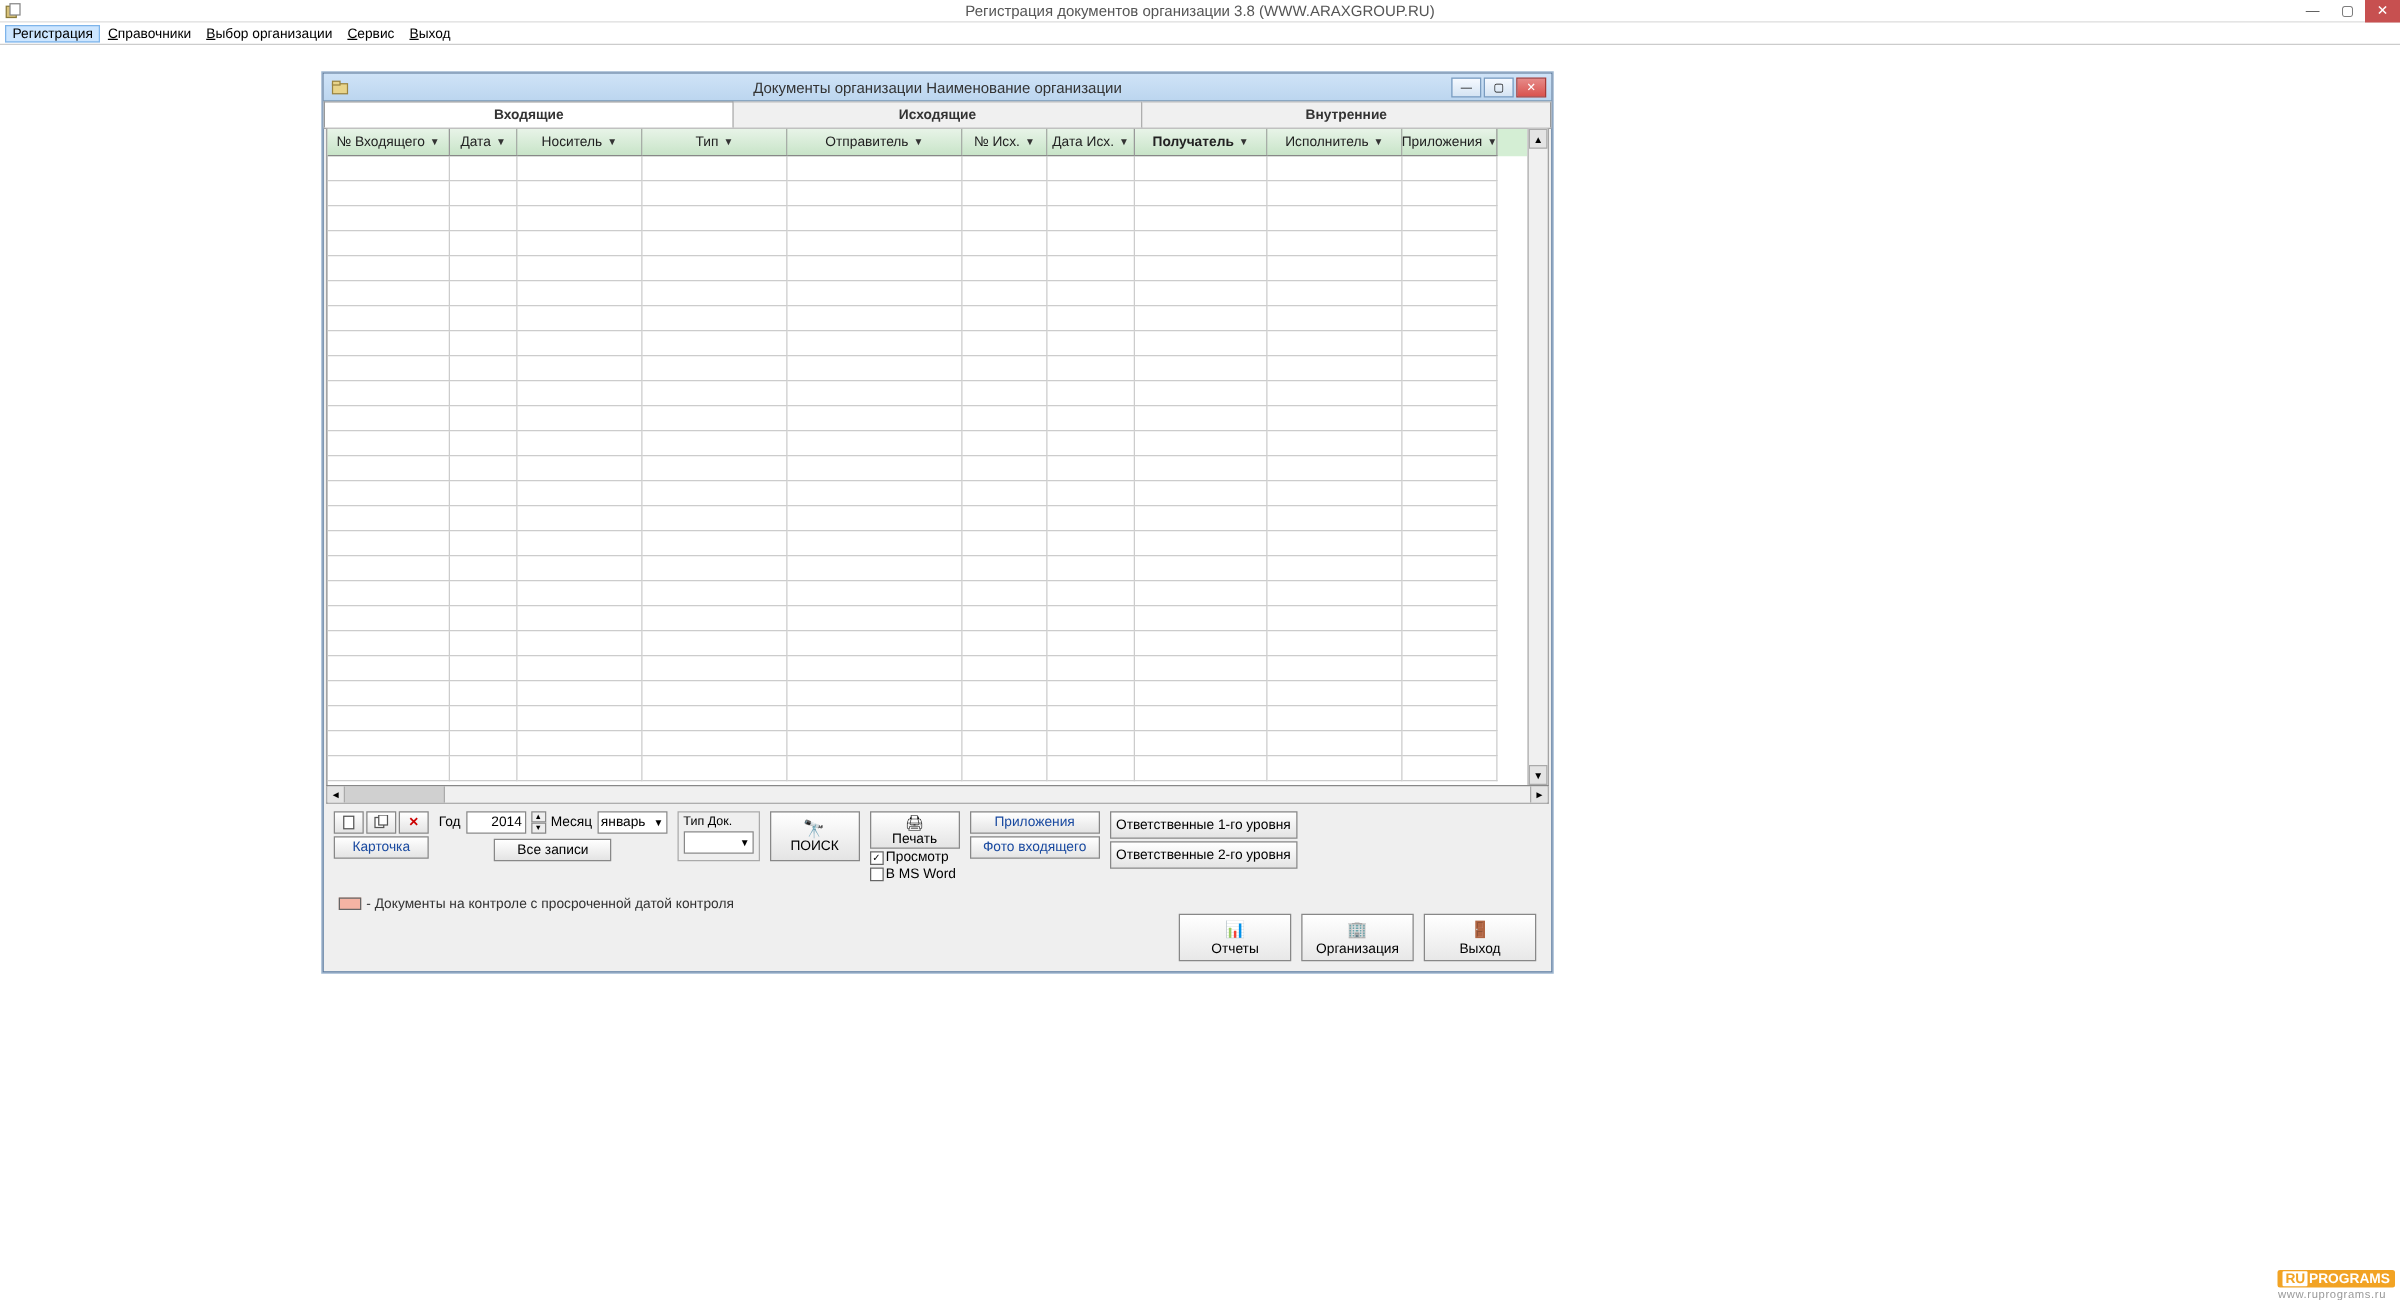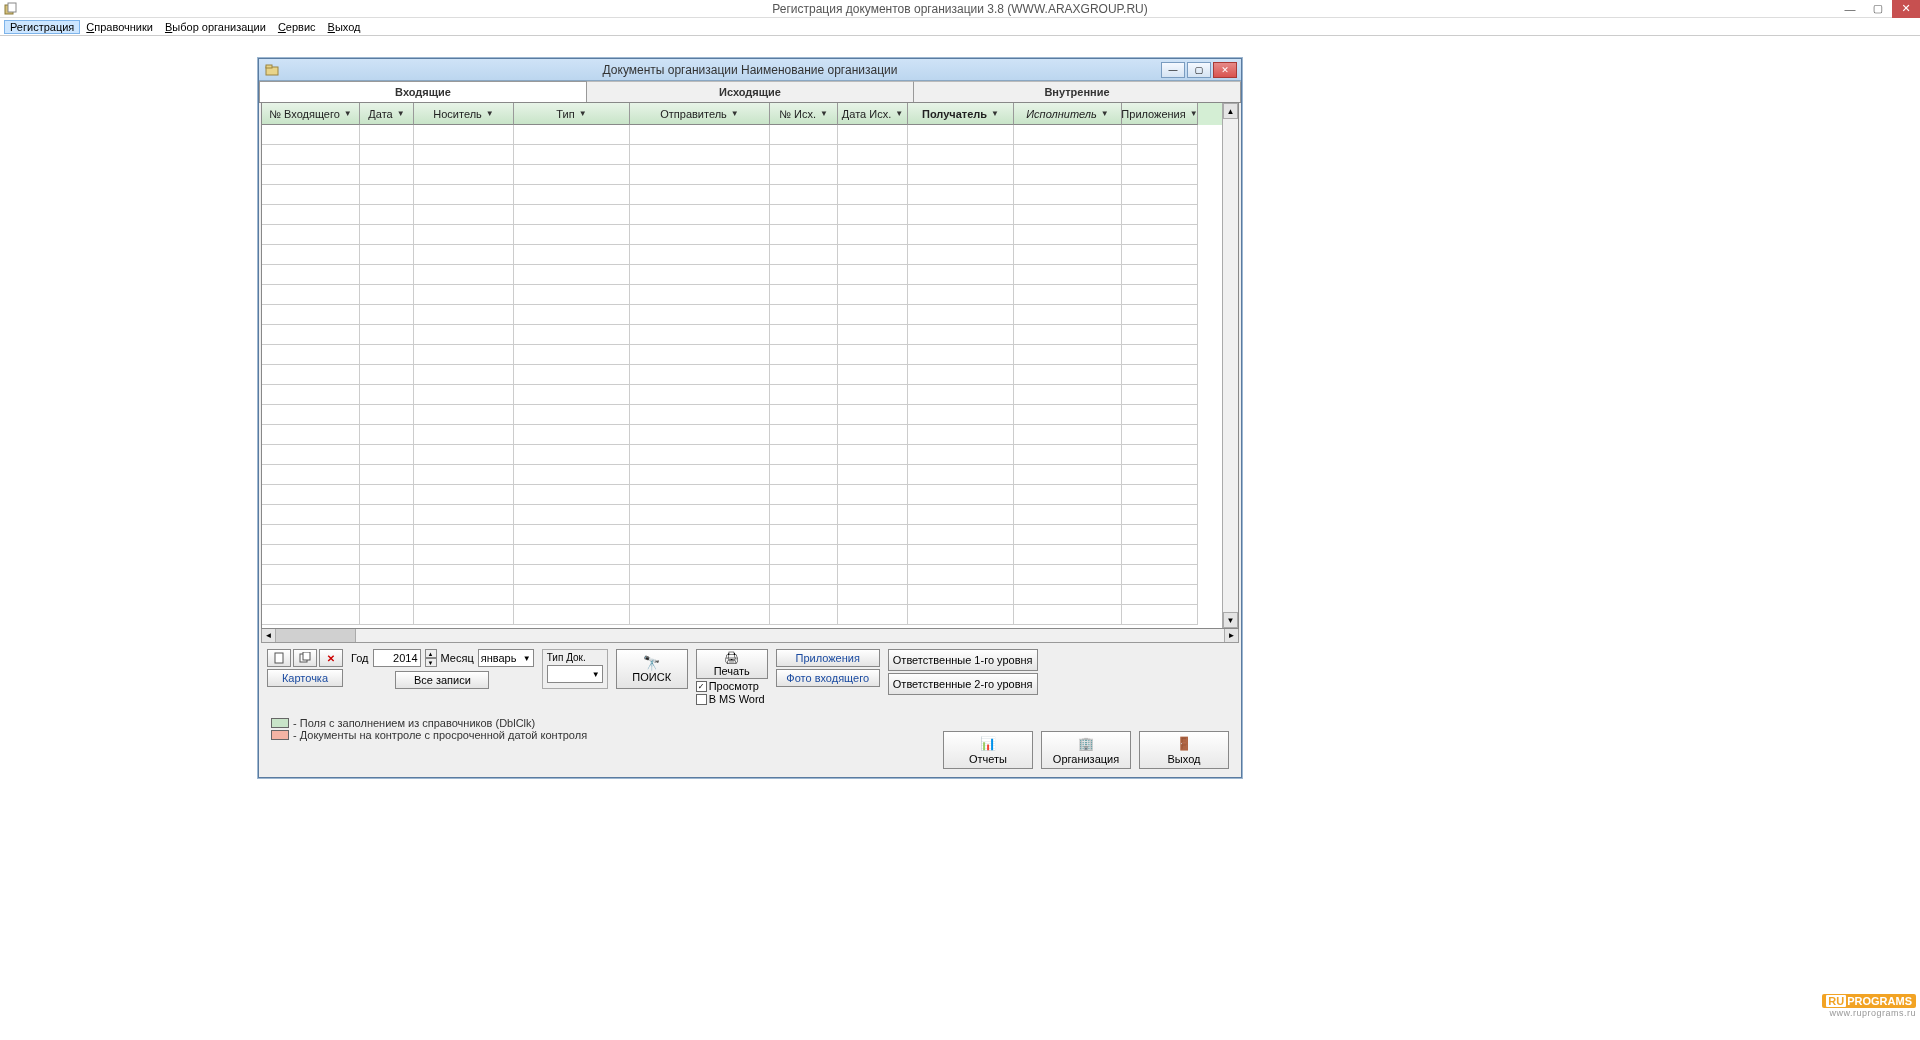--- a/index.html
+++ b/index.html
@@ -102,21 +102,21 @@
 .swatch{width:18px;height:10px;border:1px solid #666;}
 .swatch.green{background:#c8e4c8;}
 .swatch.red{background:#f4b4a4;}
 
 
 .footer-btns { position:absolute; right:12px; bottom:8px; display:flex; gap:8px;}
 .footer-btn { width:90px;height:38px;border:1px solid #888;background:linear-gradient(#fff,#e8e8e8);display:flex;flex-direction:column;align-items:center;justify-content:center;cursor:pointer;gap:2px;}
 .footer-btn .ico{font-size:13px;}
 
 
-.watermark{position:absolute;right:4px;bottom:22px;text-align:right;}
+.watermark{position:absolute;right:4px;bottom:0;text-align:left;}
 .watermark .logo{background:#f2a324;color:#fff;font-weight:bold;padding:1px 4px;border-radius:2px;font-size:11px;display:inline-block;}
 .watermark .logo .ru{background:#fff;color:#f2a324;padding:0 2px;margin-right:1px;border-radius:1px;}
 .watermark .sub{font-size:9px;color:#999;letter-spacing:0.5px;}
 
 svg{display:block;}
 </style>
 </head>
 <body>
 
 <div class="app-titlebar">
@@ -198,21 +198,21 @@
             <span class="drop">▼</span>
           </div>
           <div class="col" style="width: 70px;">
             <span>Дата Исх.</span>
             <span class="drop">▼</span>
           </div>
           <div class="col" style="width: 106px; font-weight: bold;">
             <span>Получатель</span>
             <span class="drop">▼</span>
           </div>
-          <div class="col" style="width: 108px; font-style: italic;">
+          <div class="col" style="width: 108px;">
             <span>Исполнитель</span>
             <span class="drop">▼</span>
           </div>
           <div class="col" style="width: 76px;">
             <span>Приложения</span>
             <span class="drop">▼</span>
           </div>
         </div>
       <div class="grid-body" id="grid-body">
           <div class="grid-row">
@@ -615,24 +615,20 @@
           <span>Ответственные 1-го уровня</span>
         </div>
       <div class="wide-btn">
           <span>Ответственные 2-го уровня</span>
         </div>
     </div>
   </div>
 
   <div class="legend">
     <div class="legend-row">
-      <div class="swatch green"></div>
-      <span>- Поля с заполнением из справочников (DblClk)</span>
-    </div>
-    <div class="legend-row">
       <div class="swatch red"></div>
       <span>- Документы на контроле с просроченной датой контроля</span>
     </div>
   </div>
 
   <div class="footer-btns">
     <div class="footer-btn">
       <span class="ico">📊</span>
       <span>Отчеты</span>
     </div>

